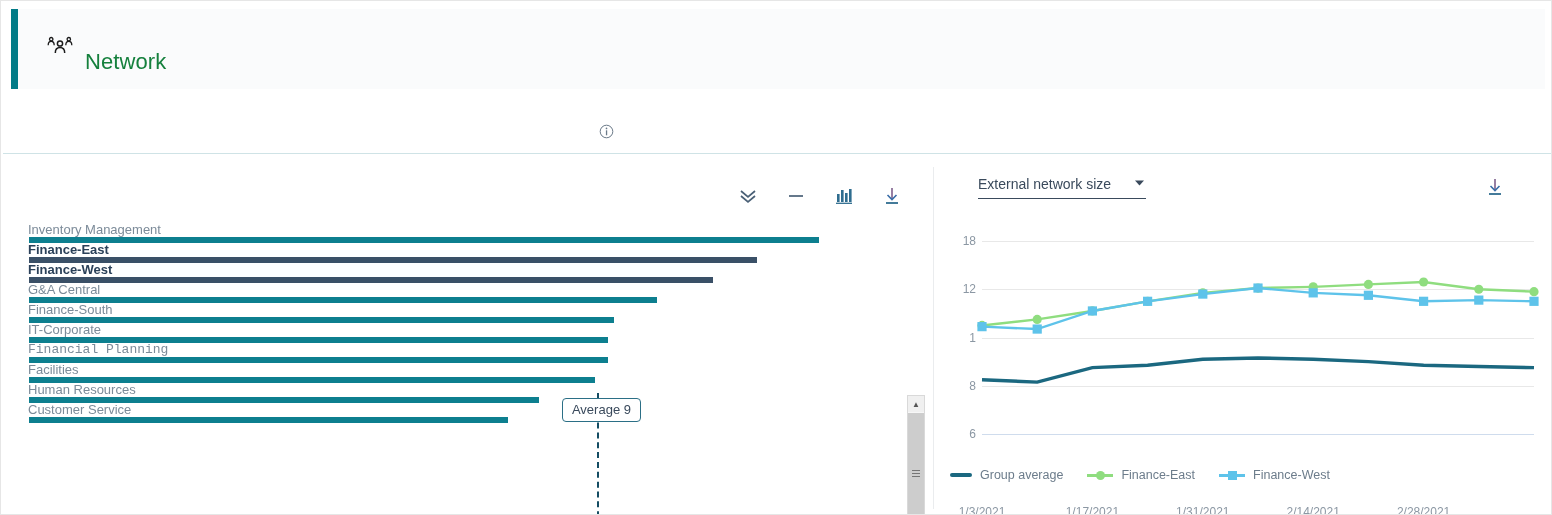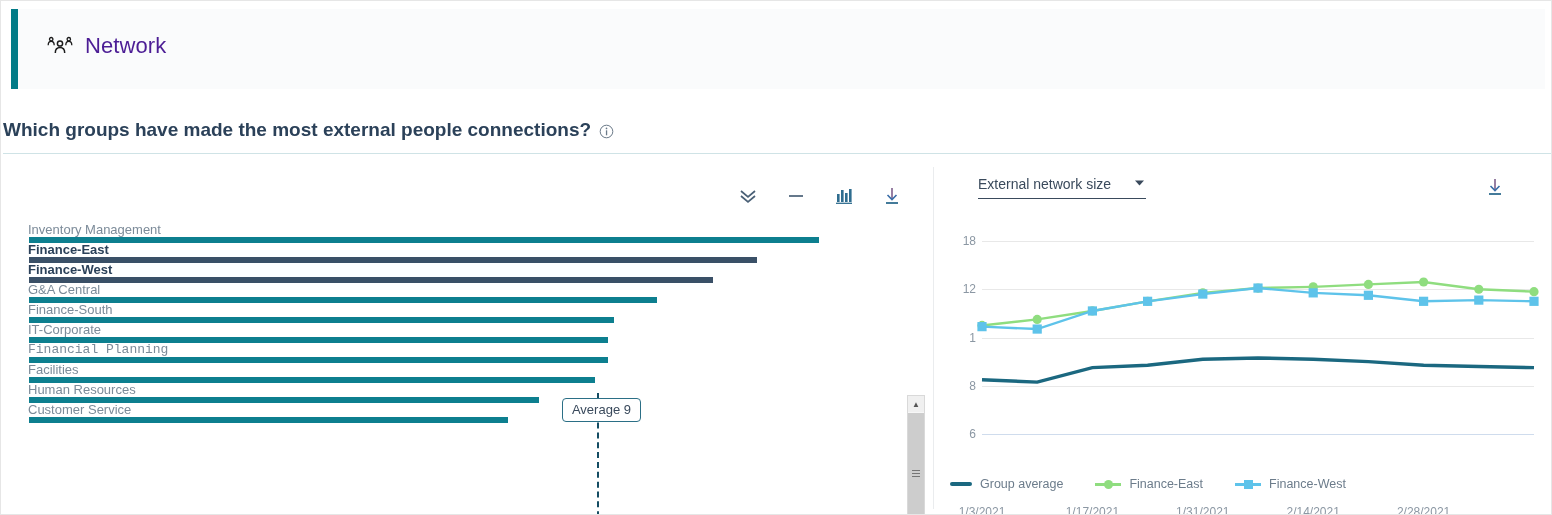--- a/index.html
+++ b/index.html
@@ -32,23 +32,23 @@
     background: #027b87;
   }
   .header-icon {
     position: absolute;
     left: 45px; top: 33px;
     width: 28px; height: 24px;
     color: #1b1b1b;
   }
   .header-title {
     position: absolute;
-    left: 84px; top: 32px;
+    left: 84px; top: 48px;
     font-size: 22px;
-    color: #4c1d95;
+    color: #15803d;
     letter-spacing: .1px;
   }
 
   
   .question-row {
     position: absolute;
     left: 0; top: 112px;
     width: 1552px; height: 42px;
   }
   .question-title {
@@ -244,24 +244,24 @@
     top: 276px;
     font-size: 12px;
     color: #8b97a3;
     transform: translateX(-50%);
   }
   .lsvg { position: absolute; left: 0; top: 0; }
 
   
   .legend-right {
     position: absolute;
-    left: 16px; top: 310px;
+    left: 16px; top: 301px;
     display: flex;
     align-items: flex-end;
-    gap: 32px;
+    gap: 24px;
   }
   .lg-line { width: 22px; height: 4px; border-radius: 2px; }
   .lg-mark {
     position: relative;
     width: 26px; height: 10px;
     display: flex; align-items: center; justify-content: center;
   }
   .lg-mark i {
     position: absolute; left: 0; top: 4px;
     width: 26px; height: 3px; display: block;
@@ -284,21 +284,20 @@
       <path d="M9.3 19 C9.3 15.4 11.4 13.6 14 13.6 C16.6 13.6 18.7 15.4 18.7 19" fill="none" stroke="#1b1b1b" stroke-width="1.5"></path>
       <circle cx="5.2" cy="5.2" r="1.7" fill="none" stroke="#1b1b1b" stroke-width="1.3"></circle>
       <path d="M2.2 11.2 C2.2 8.6 3.6 7.4 5.2 7.4 C6.8 7.4 8.2 8.6 8.2 11.2" fill="none" stroke="#1b1b1b" stroke-width="1.3"></path>
       <circle cx="22.8" cy="5.2" r="1.7" fill="none" stroke="#1b1b1b" stroke-width="1.3"></circle>
       <path d="M19.8 11.2 C19.8 8.6 21.2 7.4 22.8 7.4 C24.4 7.4 25.8 8.6 25.8 11.2" fill="none" stroke="#1b1b1b" stroke-width="1.3"></path>
     </svg>
   </div>
   <div class="header-title">Network</div>
 
   <div class="question-row">
-    <div class="question-title">Which groups have made the most external people connections?</div>
     <div class="info-icon">
       <svg width="15" height="15" viewBox="0 0 15 15">
         <circle cx="7.5" cy="7.5" r="6.3" fill="none" stroke="#6b7a89" stroke-width="1"></circle>
         <circle cx="7.5" cy="4.4" r="0.85" fill="#6b7a89"></circle>
         <rect x="6.9" y="6.3" width="1.3" height="5" fill="#6b7a89"></rect>
       </svg>
     </div>
     <div class="reset-btn">
       <span>
         <svg width="19" height="19" viewBox="0 0 19 19">

